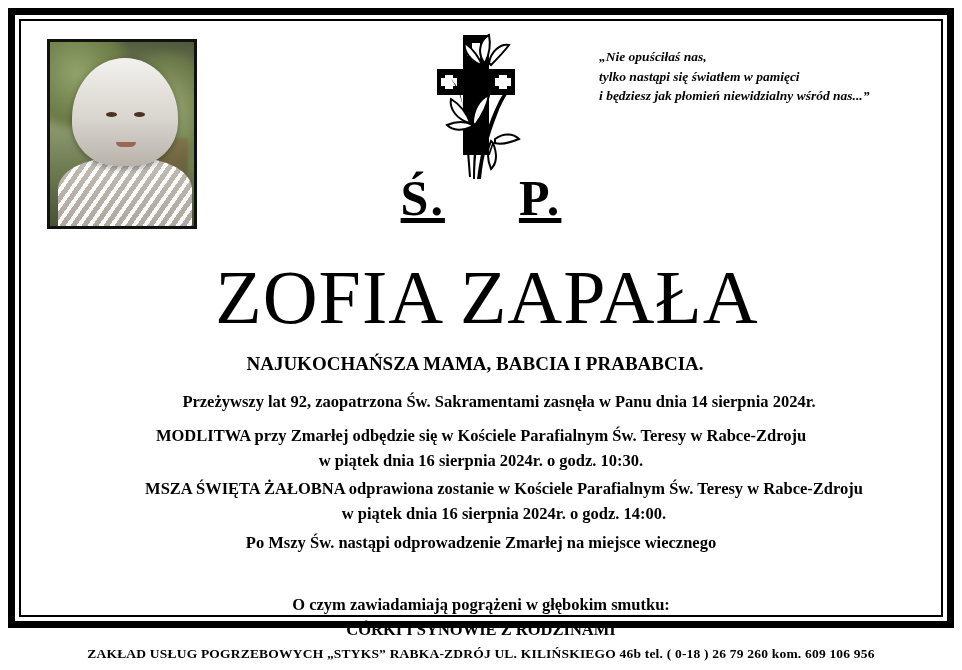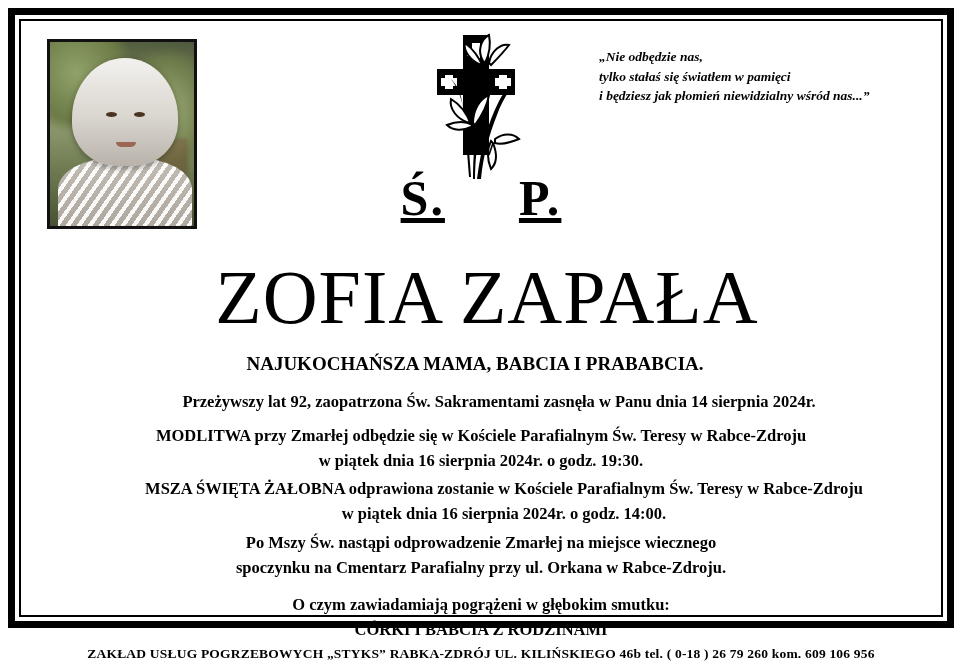--- a/index.html
+++ b/index.html
@@ -283,55 +283,54 @@
           </g>
           <g stroke="#000000" stroke-width="1.6" fill="none">
             <path d="M74 36 L 70 52"></path>
             <path d="M62 98 L 60 112"></path>
             <path d="M82 116 L 78 128"></path>
           </g>
         </svg>
       </div>
 
       <div class="verse">
-        <span class="vline">„Nie odbędzie nas,</span>
-        <span class="vline">tylko stałaś się światłem w pamięci</span>
+        <span class="vline">„Nie opuściłaś nas,</span>
+        <span class="vline">tylko nastąpi się światłem w pamięci</span>
         <span class="vline">i będziesz jak płomień niewidzialny wśród nas...”</span>
       </div>
 
       <div class="sp">
         <span>Ś.</span><span class="sp-gap"></span><span>P.</span>
       </div>
 
       <div class="name">ZOFIA ZAPAŁA</div>
 
       <div class="subtitle">NAJUKOCHAŃSZA  MAMA, BABCIA I PRABABCIA.</div>
 
       <div class="block b1">
         <span class="bline">Przeżywszy lat 92, zaopatrzona Św. Sakramentami zasnęła w Panu dnia 14 sierpnia 2024r.</span>
       </div>
 
       <div class="block b2">
         <span class="bline">MODLITWA przy Zmarłej odbędzie się w Kościele Parafialnym Św. Teresy w Rabce-Zdroju</span>
-        <span class="bline">w piątek dnia 16 sierpnia 2024r. o godz. 19:30.</span>
+        <span class="bline">w piątek dnia 16 sierpnia 2024r. o godz. 10:30.</span>
       </div>
 
       <div class="block b3">
         <span class="bline">MSZA ŚWIĘTA ŻAŁOBNA odprawiona zostanie w Kościele Parafialnym Św. Teresy w Rabce-Zdroju</span>
         <span class="bline">w piątek dnia 16 sierpnia 2024r. o godz. 14:00.</span>
       </div>
 
       <div class="block b4">
         <span class="bline">Po Mszy Św. nastąpi odprowadzenie Zmarłej na miejsce wiecznego</span>
-        <span class="bline">spoczynku na Cmentarz Parafialny przy ul. Orkana w Rabce-Zdroju.</span>
       </div>
 
       <div class="block b5">
         <span class="bline">O czym zawiadamiają pogrążeni w głębokim smutku:</span>
-        <span class="bline">CÓRKI I BABCIA Z RODZINAMI</span>
+        <span class="bline">CÓRKI I SYNOWIE Z RODZINAMI</span>
       </div>
 
     </div>
   </div>
 
   <div class="footer">ZAKŁAD USŁUG POGRZEBOWYCH „STYKS” RABKA-ZDRÓJ  UL. KILIŃSKIEGO 46b tel. ( 0-18 ) 26 79 260 kom.  609 106 956</div>
 
 </div>
 
 </body></html>

